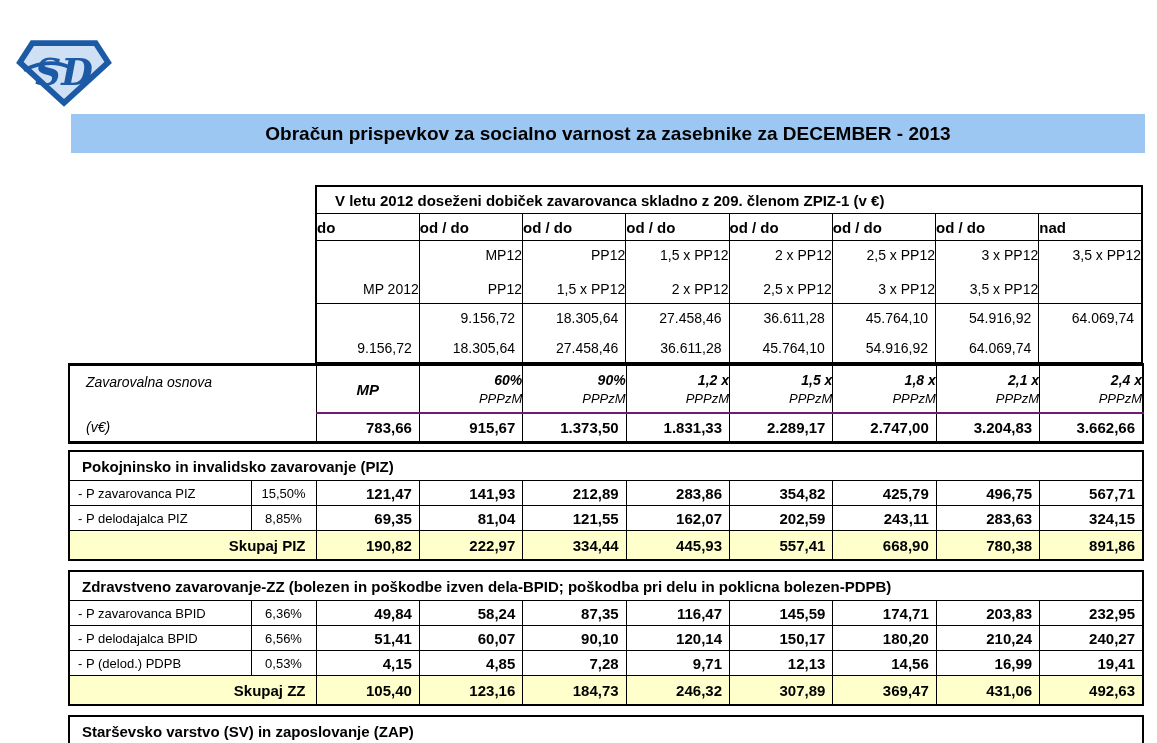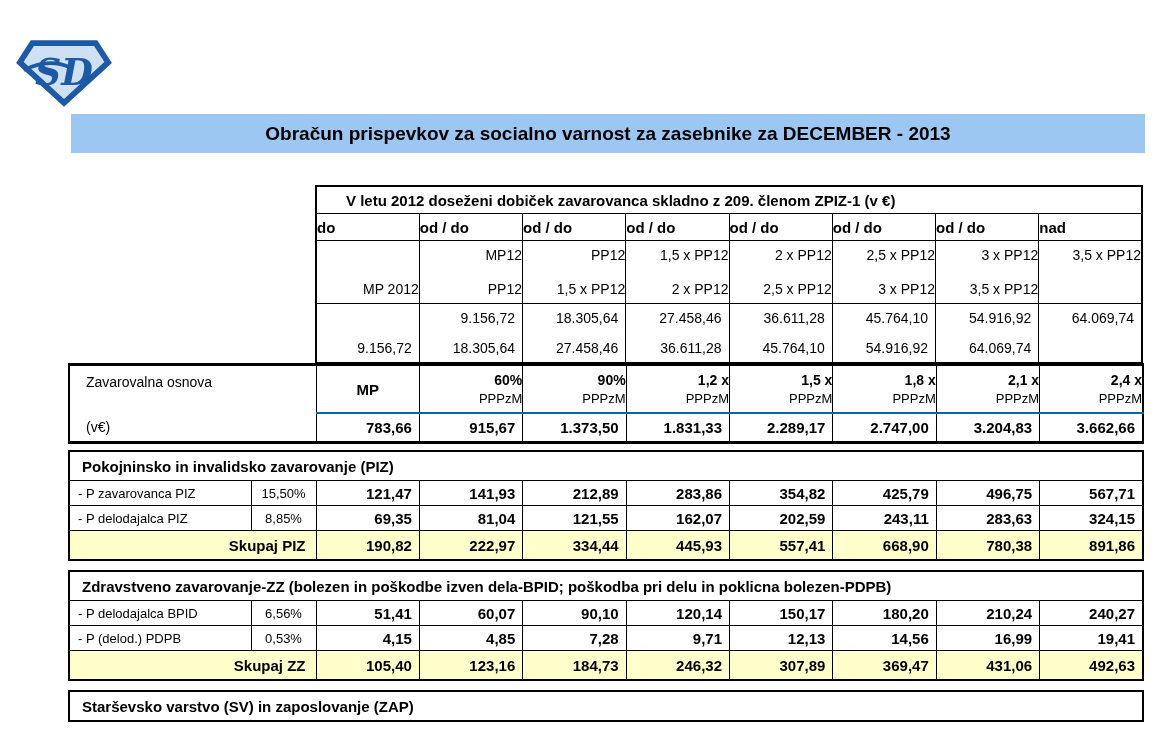--- a/index.html
+++ b/index.html
@@ -19,31 +19,31 @@
   .titlebar{
     position:absolute;left:71px;top:114px;width:1074px;height:39px;
     background:var(--title-bar);
     font-weight:bold;font-size:19px;line-height:39px;text-align:center;
   }
   .wrap{position:absolute;left:68px;top:185px;width:1076px;}
   table{border-collapse:collapse;table-layout:fixed;}
   td{border:1px solid #000;overflow:hidden;white-space:nowrap;vertical-align:middle;padding:0;}
   
   #profit{margin-left:247px;width:828px;border:2px solid #000;border-bottom:none;}
-  #profit .r1 td{height:26px;font-weight:bold;font-size:15px;padding-left:29px;text-align:left;}
+  #profit .r1 td{height:26px;font-weight:bold;font-size:15px;padding-left:18px;text-align:left;}
   #profit .r2 td{height:26px;font-weight:bold;font-size:15px;}
   #profit .r3 td{height:62px;font-size:14px;}
   #profit .r4 td{height:58px;font-size:14px;}
   .two{display:flex;flex-direction:column;justify-content:space-between;height:100%;box-sizing:border-box;padding:4px 0;}
   .two.ctr span{text-align:right;}
   .two.rgt span{text-align:right;padding-right:7px;}
   .two span{display:block;line-height:20px;}
   
   #base{width:1076px;border:2px solid #000;border-top:3px solid #000;border-bottom:3px solid #000;}
-  #base .b1 td{height:46px;border-bottom:2px solid #0369a1;}
+  #base .b1 td{height:46px;border-bottom:2px solid #701a75;font-style:italic;}
   #base .b2 td{height:27px;}
   #base .baselbl{border-bottom:1px solid #000;}
   .baselbl .two{padding:8px 0 5px 16px;}
   .baselbl span{font-size:14px;text-align:left;line-height:17px;}
   .one{display:flex;align-items:center;justify-content:center;height:100%;font-weight:bold;font-size:15px;}
   .mult .two{padding:5px 0;}
   .mult .mt{font-weight:bold;font-size:14px;line-height:18px;}
   .mult .mb{font-size:13px;line-height:16px;}
   .num{font-weight:bold;font-size:15px;text-align:right;padding-right:7px;}
   
@@ -315,20 +315,32 @@
     <colgroup>
         <col style="width:182px">
         <col style="width:65px">
         <col span="8">
       </colgroup>
     <tbody>
         <tr class="sechead">
           <td colspan="10">Zdravstveno zavarovanje-ZZ (bolezen in poškodbe izven dela-BPID; poškodba pri delu in poklicna bolezen-PDPB)</td>
         </tr>
     <tr class="crow">
+      <td class="lbl">- P zavarovanca BPID</td>
+      <td class="rate">6,36%</td>
+      <td class="num">49,84</td>
+      <td class="num">58,24</td>
+      <td class="num">87,35</td>
+      <td class="num">116,47</td>
+      <td class="num">145,59</td>
+      <td class="num">174,71</td>
+      <td class="num">203,83</td>
+      <td class="num">232,95</td>
+    </tr>
+    <tr class="crow">
       <td class="lbl">- P delodajalca BPID</td>
       <td class="rate">6,56%</td>
       <td class="num">51,41</td>
       <td class="num">60,07</td>
       <td class="num">90,10</td>
       <td class="num">120,14</td>
       <td class="num">150,17</td>
       <td class="num">180,20</td>
       <td class="num">210,24</td>
       <td class="num">240,27</td>

